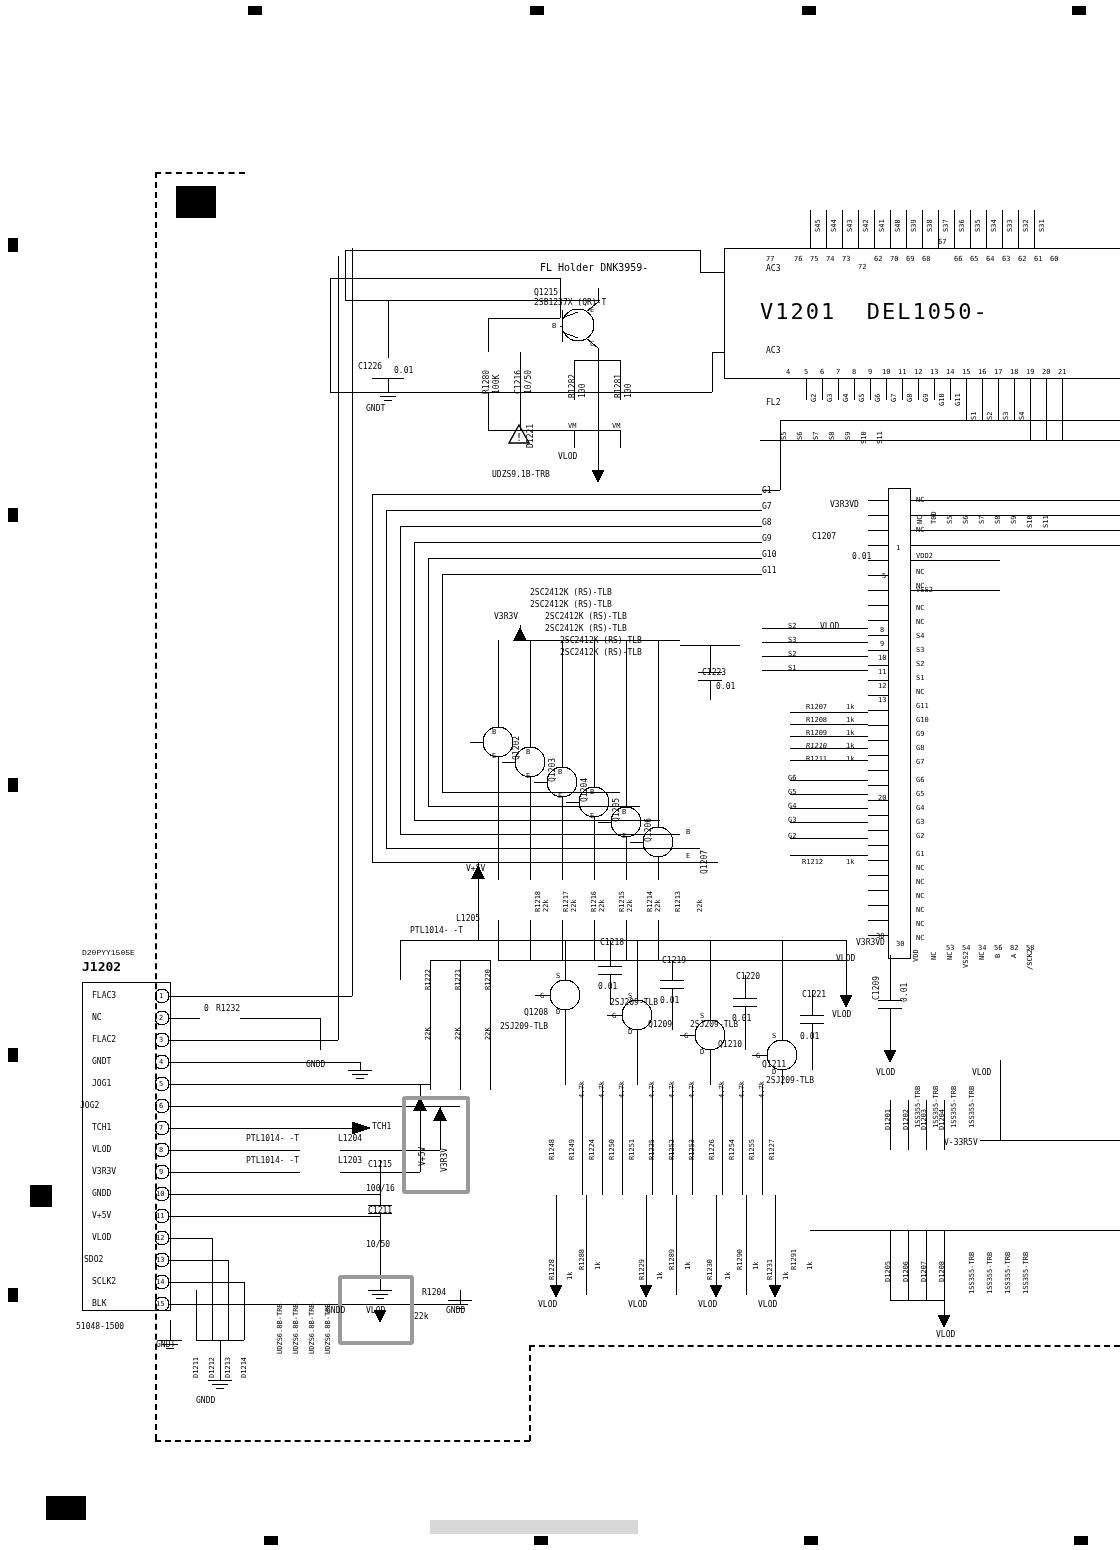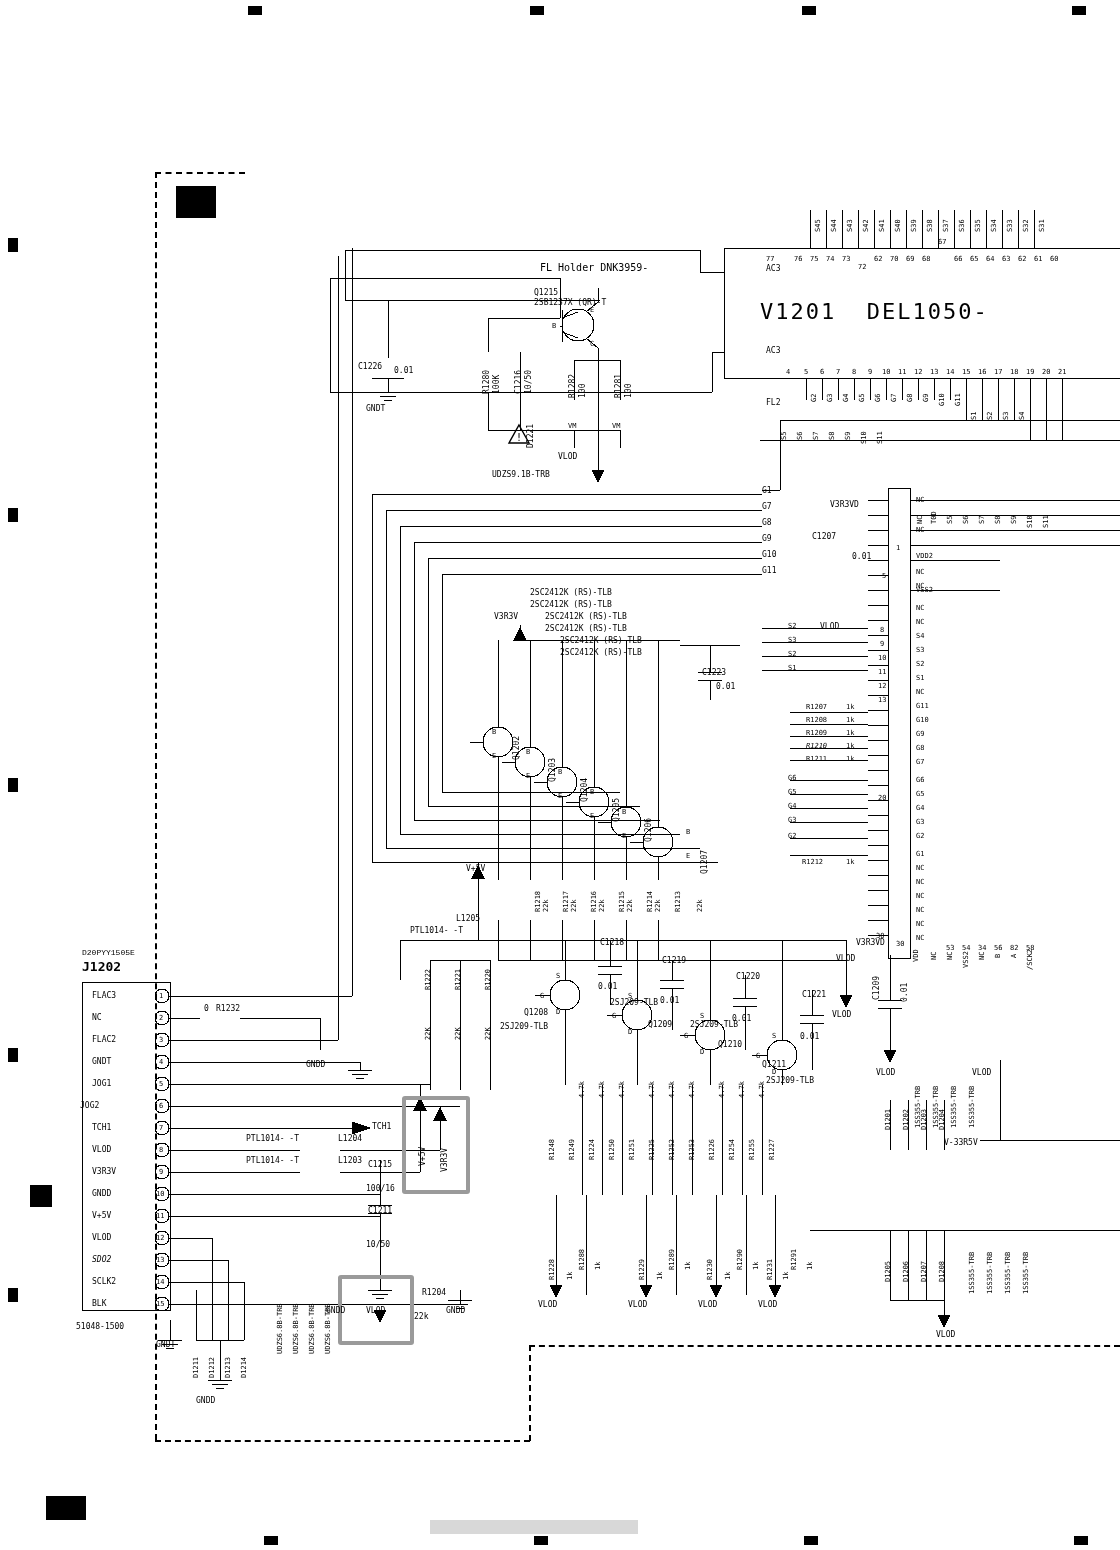--- a/index.html
+++ b/index.html
@@ -819,21 +819,21 @@
 <div class="lbl s8" style="left:92px;top:1035px;">FLAC2</div>
 <div class="lbl s8" style="left:92px;top:1057px;">GNDT</div>
 <div class="lbl s8" style="left:92px;top:1079px;">JOG1</div>
 <div class="lbl s8" style="left:80px;top:1101px;">JOG2</div>
 <div class="lbl s8" style="left:92px;top:1123px;">TCH1</div>
 <div class="lbl s8" style="left:92px;top:1145px;">VLOD</div>
 <div class="lbl s8" style="left:92px;top:1167px;">V3R3V</div>
 <div class="lbl s8" style="left:92px;top:1189px;">GNDD</div>
 <div class="lbl s8" style="left:92px;top:1211px;">V+5V</div>
 <div class="lbl s8" style="left:92px;top:1233px;">VLOD</div>
-<div class="lbl s8" style="left:92px;top:1255px;font-style:italic;">SDO2</div>
+<div class="lbl s8" style="left:84px;top:1255px;">SDO2</div>
 <div class="lbl s8" style="left:92px;top:1277px;">SCLK2</div>
 <div class="lbl s8" style="left:92px;top:1299px;">BLK</div>
 
 <div class="lbl s7" style="left:159px;top:992px;">1</div>
 <div class="lbl s7" style="left:159px;top:1014px;">2</div>
 <div class="lbl s7" style="left:159px;top:1036px;">3</div>
 <div class="lbl s7" style="left:159px;top:1058px;">4</div>
 <div class="lbl s7" style="left:159px;top:1080px;">5</div>
 <div class="lbl s7" style="left:159px;top:1102px;">6</div>
 <div class="lbl s7" style="left:159px;top:1124px;">7</div>

